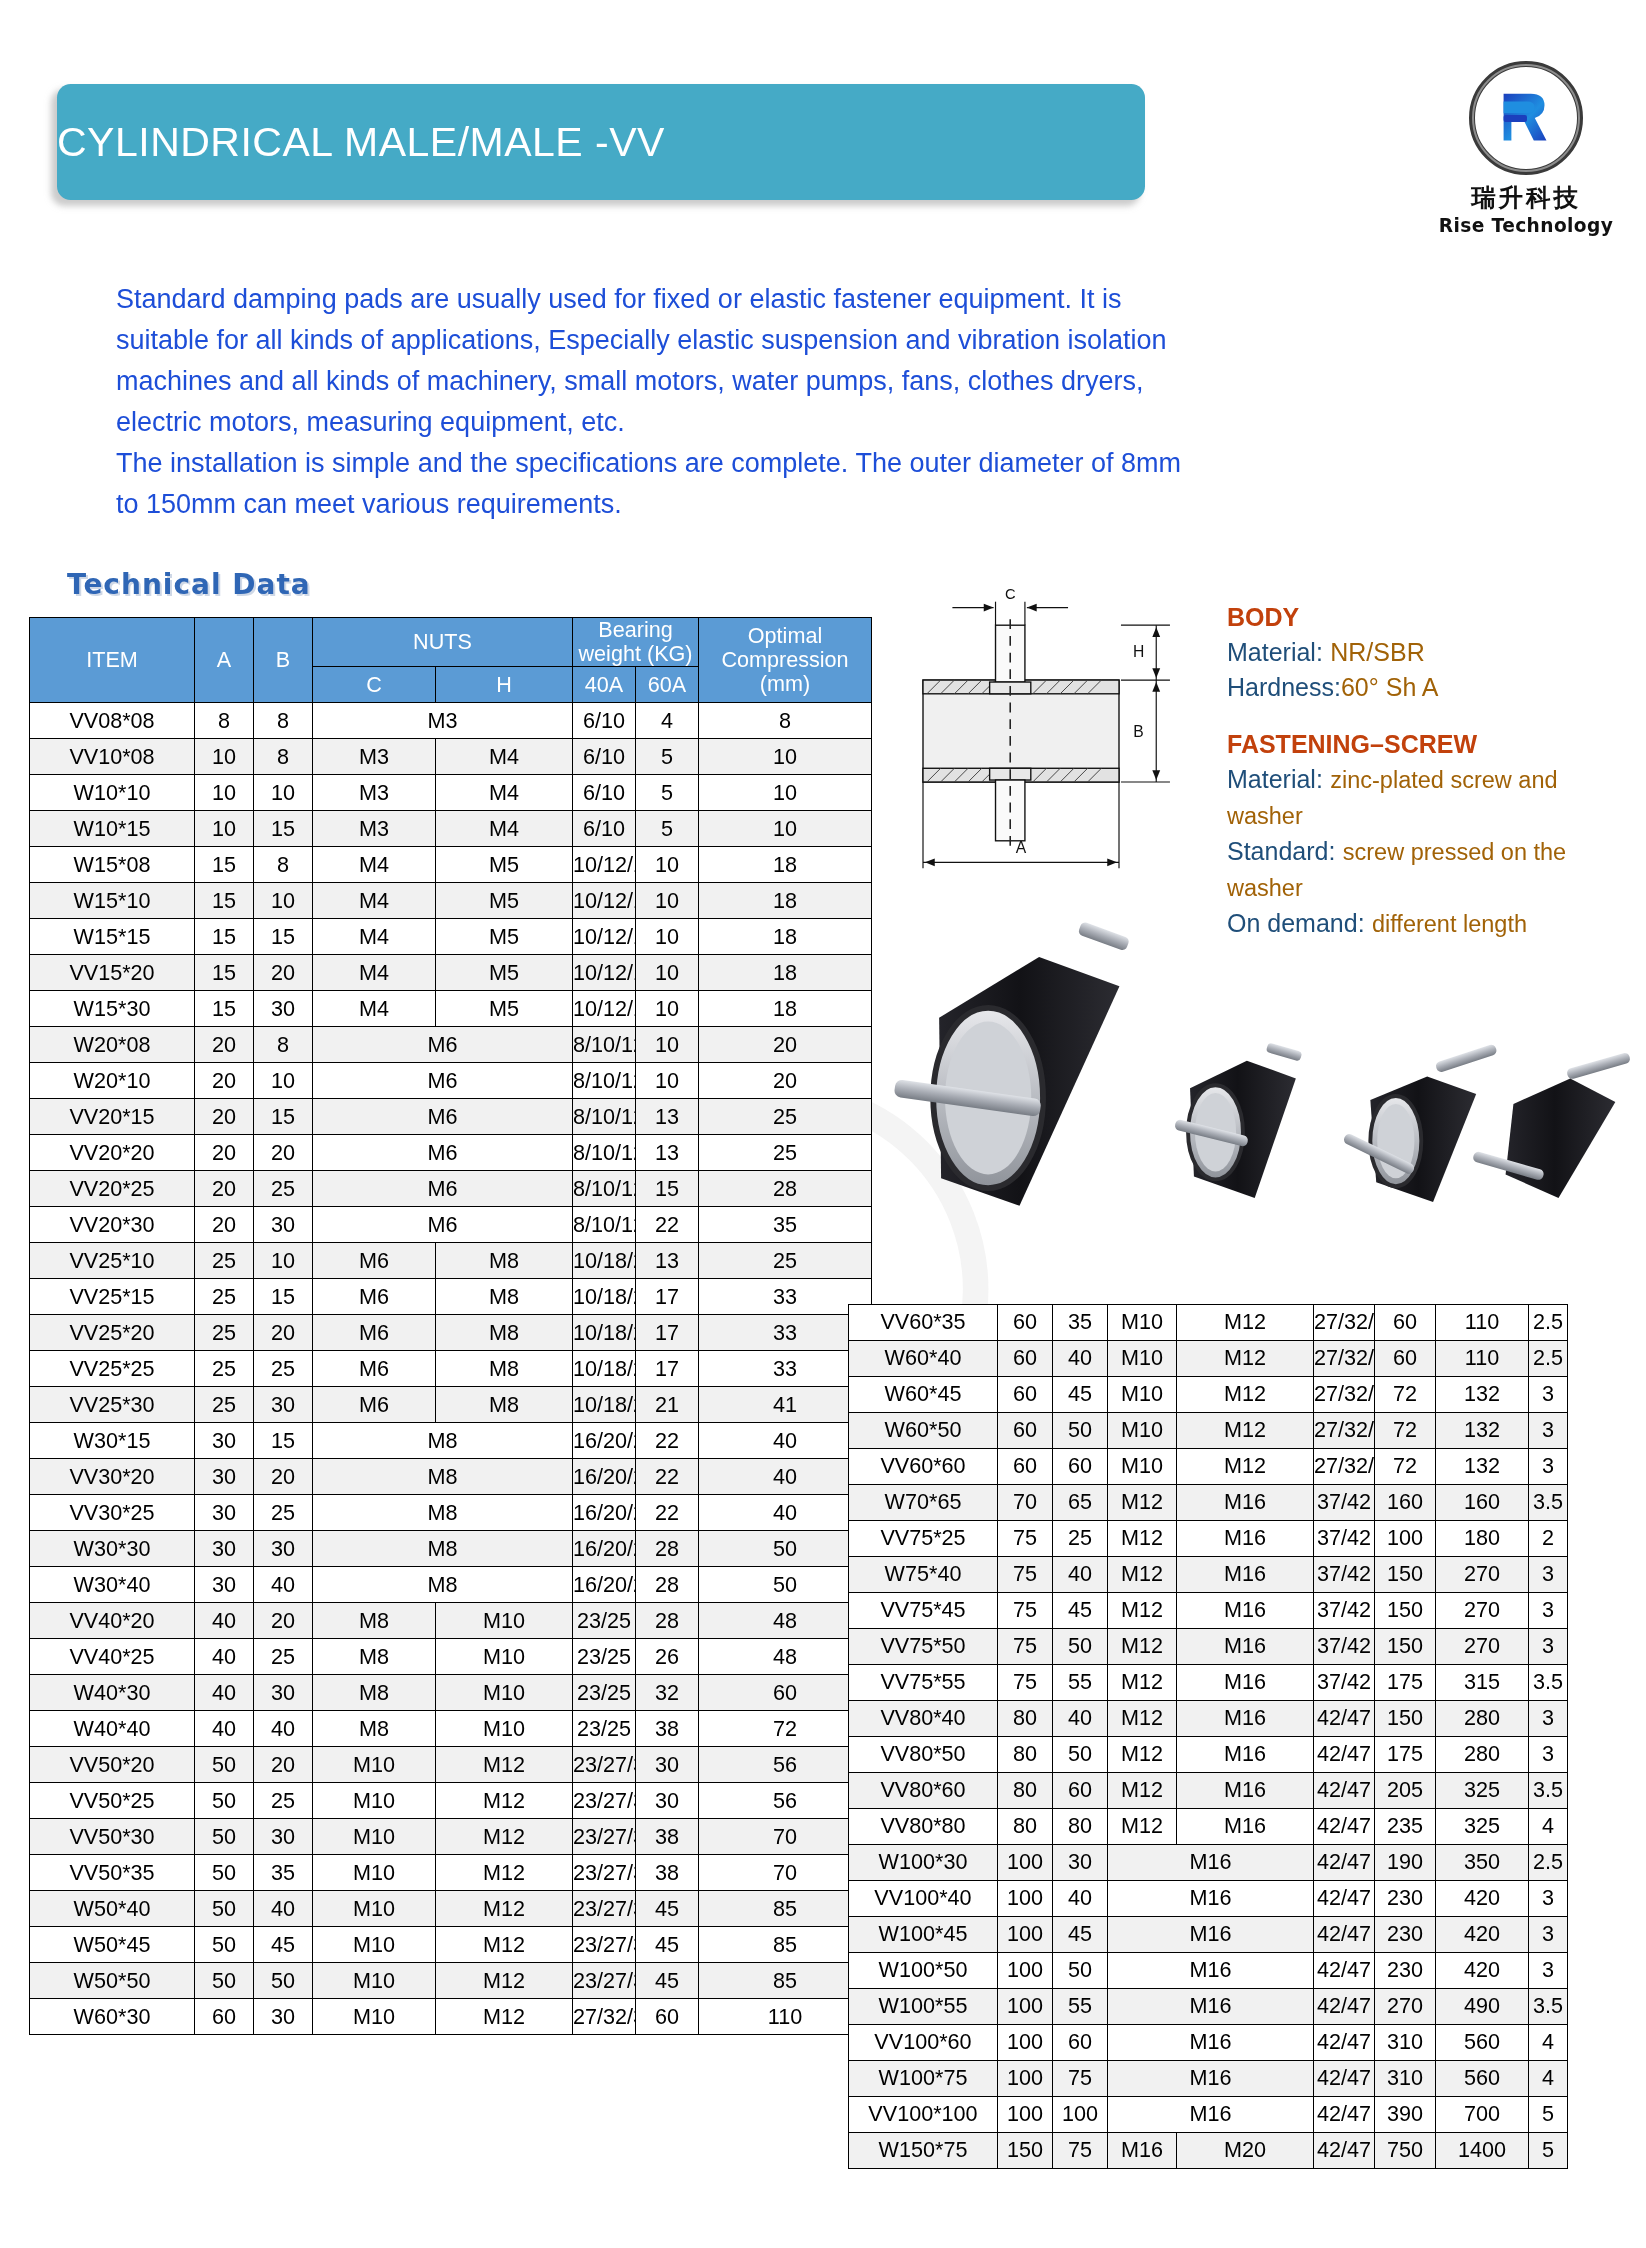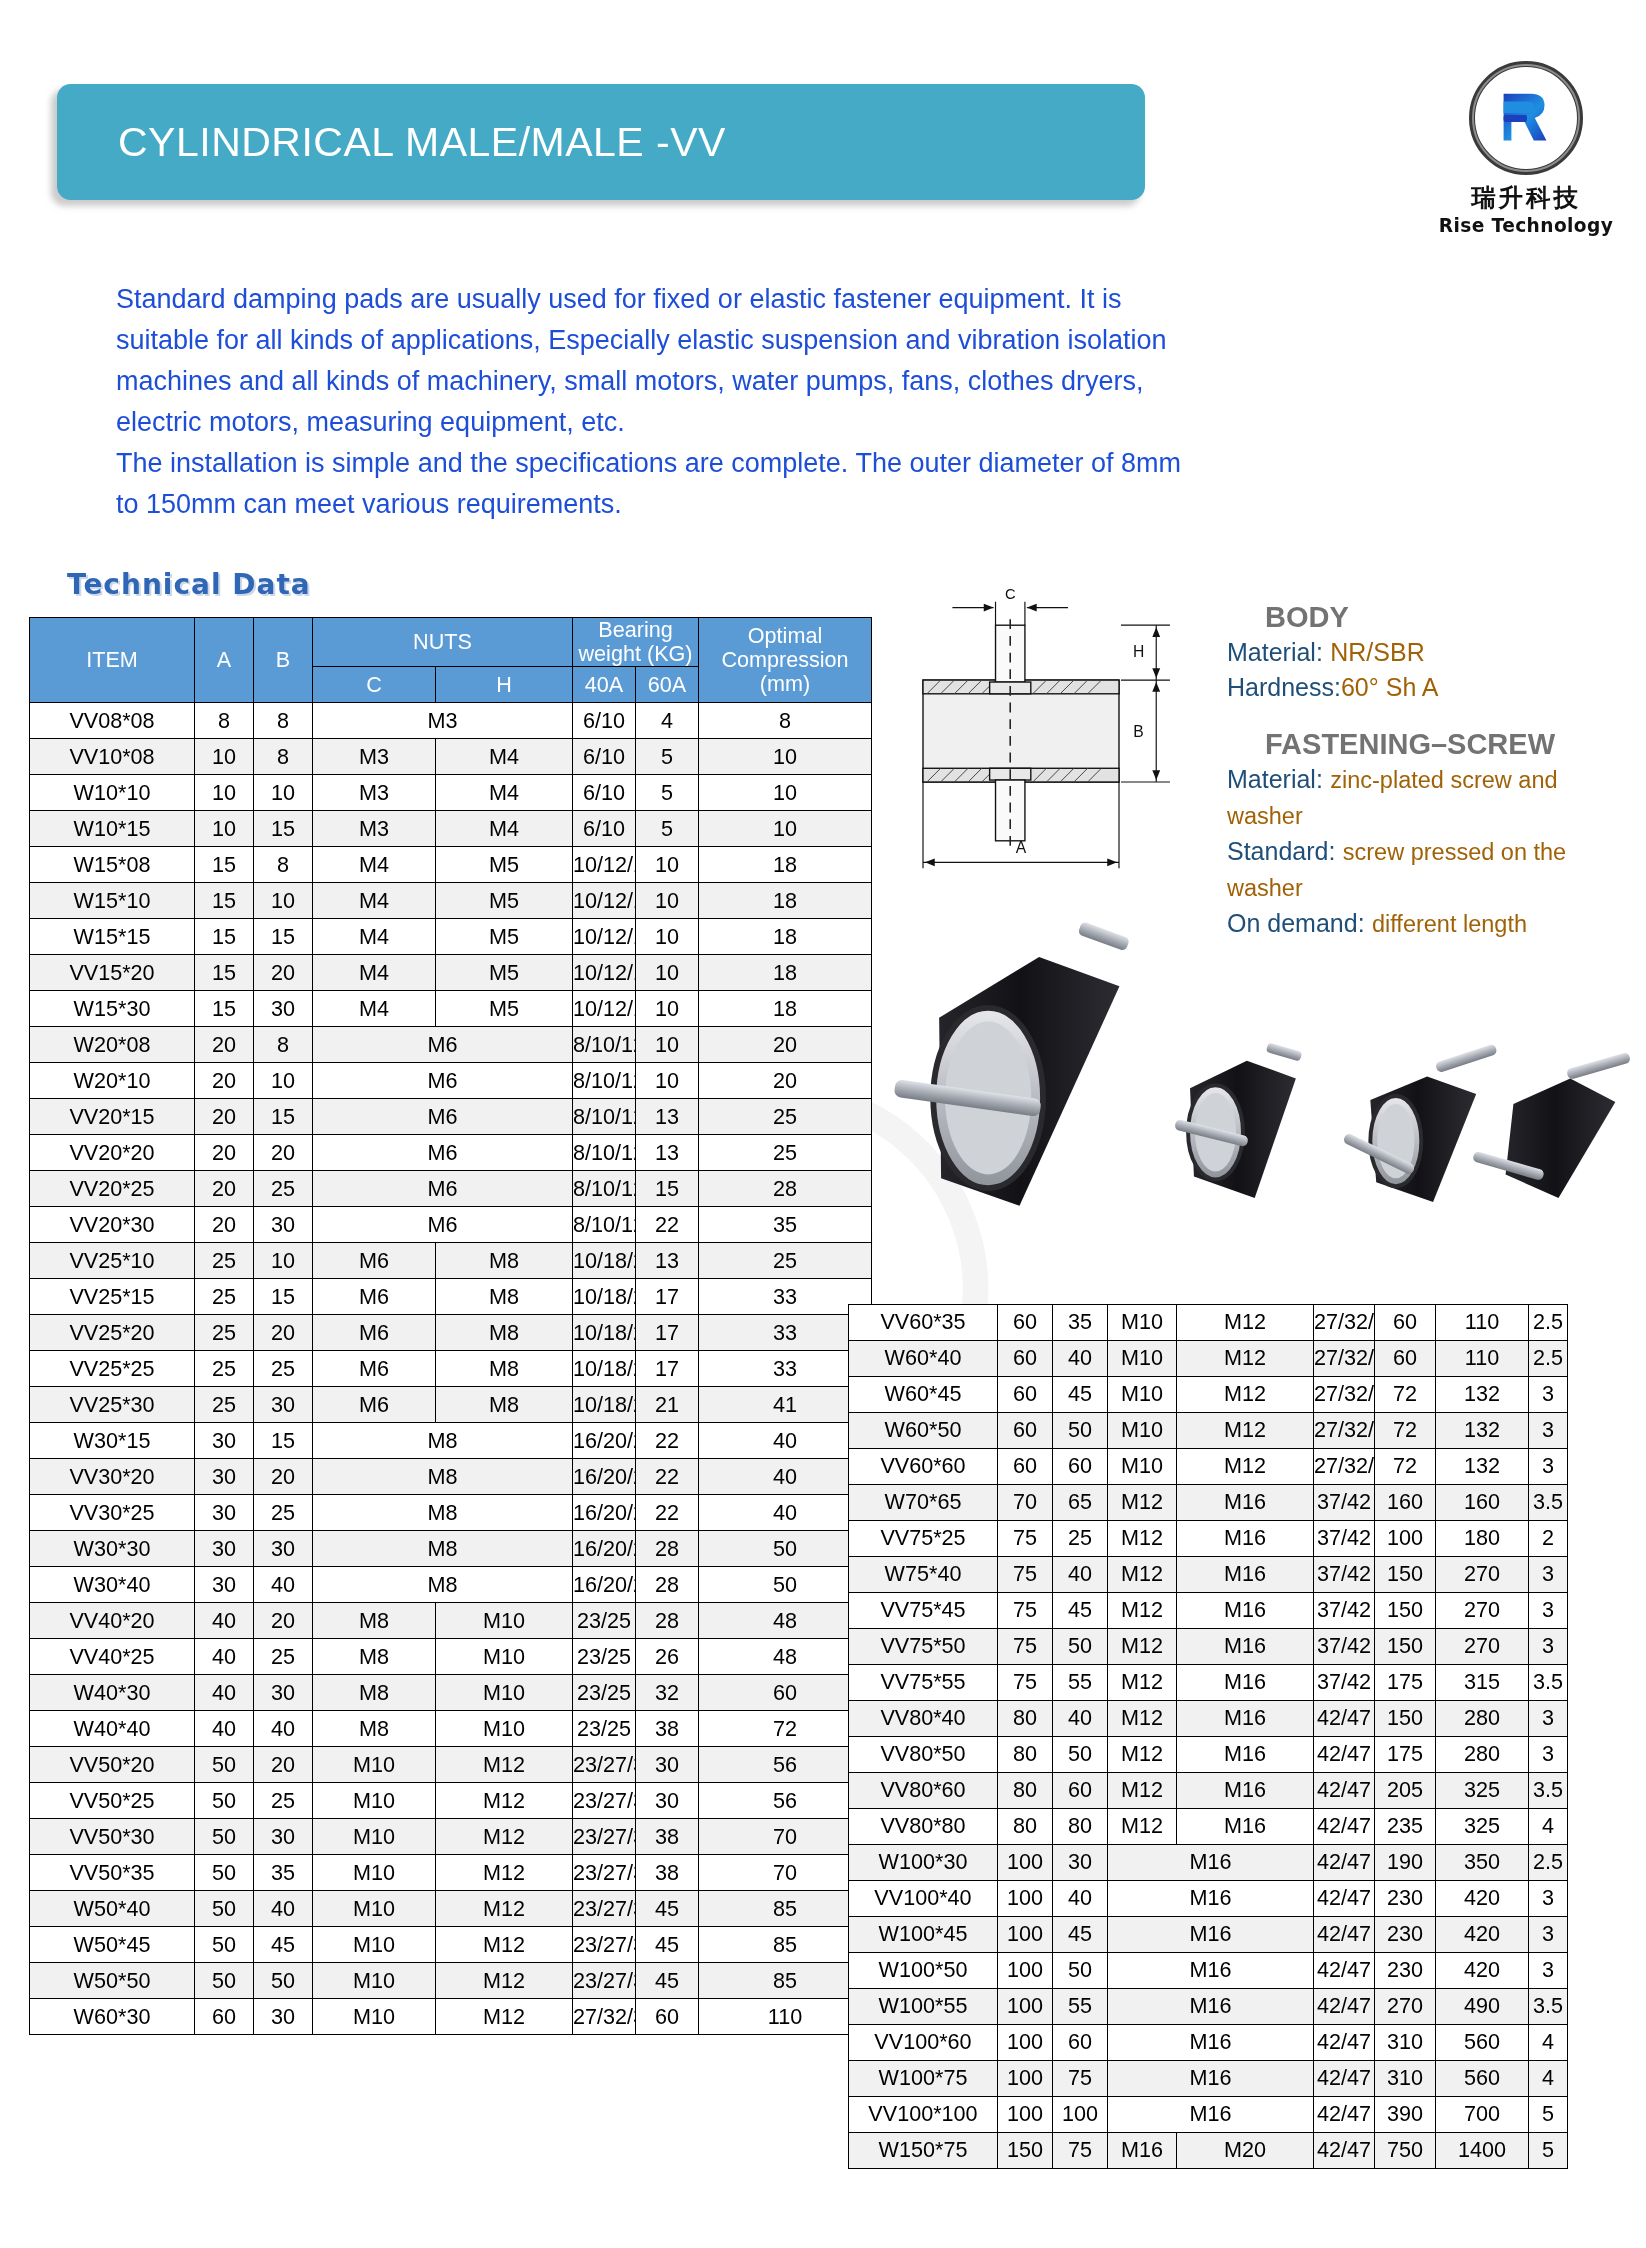--- a/index.html
+++ b/index.html
@@ -21,21 +21,20 @@
     width:1088px; height:116px;
     background:#45aac6;
     border-radius:13.7px;
     box-shadow:-5.9px 5.9px 6.9px rgba(160,160,160,.55);
     display:flex; align-items:center;
   }
   .title-bar .title-text{
     color:#ffffff;
     font-size:41px;
     letter-spacing:0.5px;
-    padding-left:61px;
     font-weight:400;
     white-space:nowrap;
   }
 
   .logo-wrap{
     position:absolute; left:1423px; top:61px;
     width:206px; height:176px;
     display:flex; flex-direction:column; align-items:center;
   }
   .logo-ring{
@@ -125,21 +124,21 @@
   
   .drawing{
     position:absolute; left:913px; top:586px; width:314px; height:294px;
   }
 
   
   .specs{
     position:absolute; left:1227px; top:600px; width:392px;
     font-size:26.5px; line-height:35px;
   }
-  .specs .hd{ font-weight:bold; color:#737373; font-size:29px;margin-left:38px; }
+  .specs .hd{ font-weight:bold; color:#c2410c; font-size:25px; }
   .specs .lbl{ color:#1f4e79; }
   .specs .val{ color:#a16207; }
   .specs .blk{ margin-bottom:0; }
   .specs .gap{ height:21.6px; }
   .specs .line{ white-space:normal; }
   .specs .big{ font-size:25px; }
   .specs .sm{ font-size:23.5px; }
 
   
   .photos{

